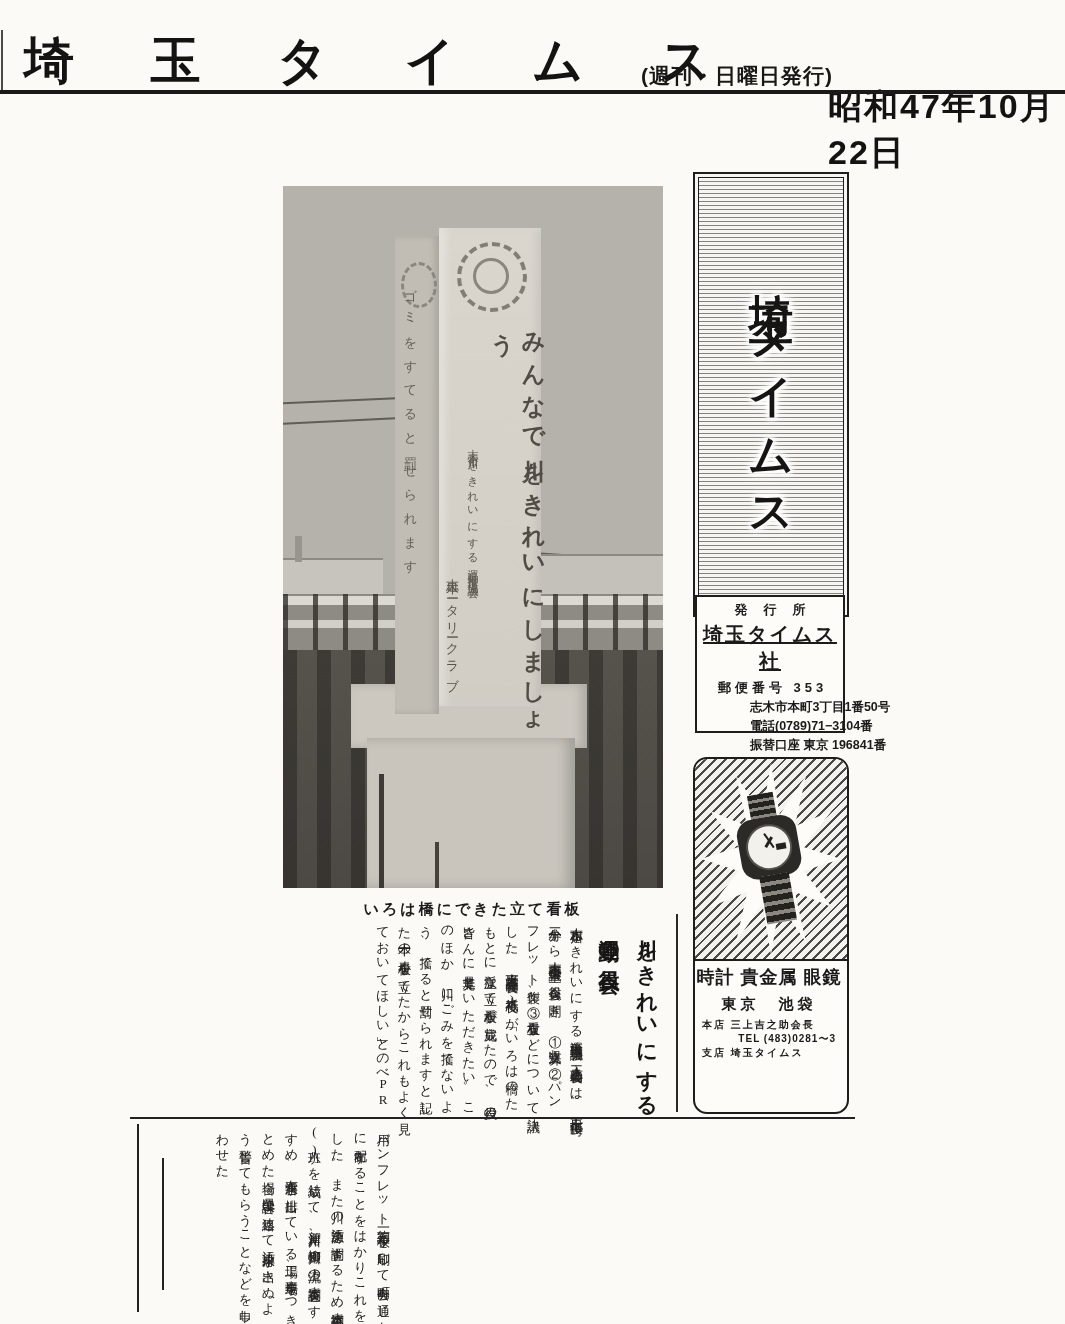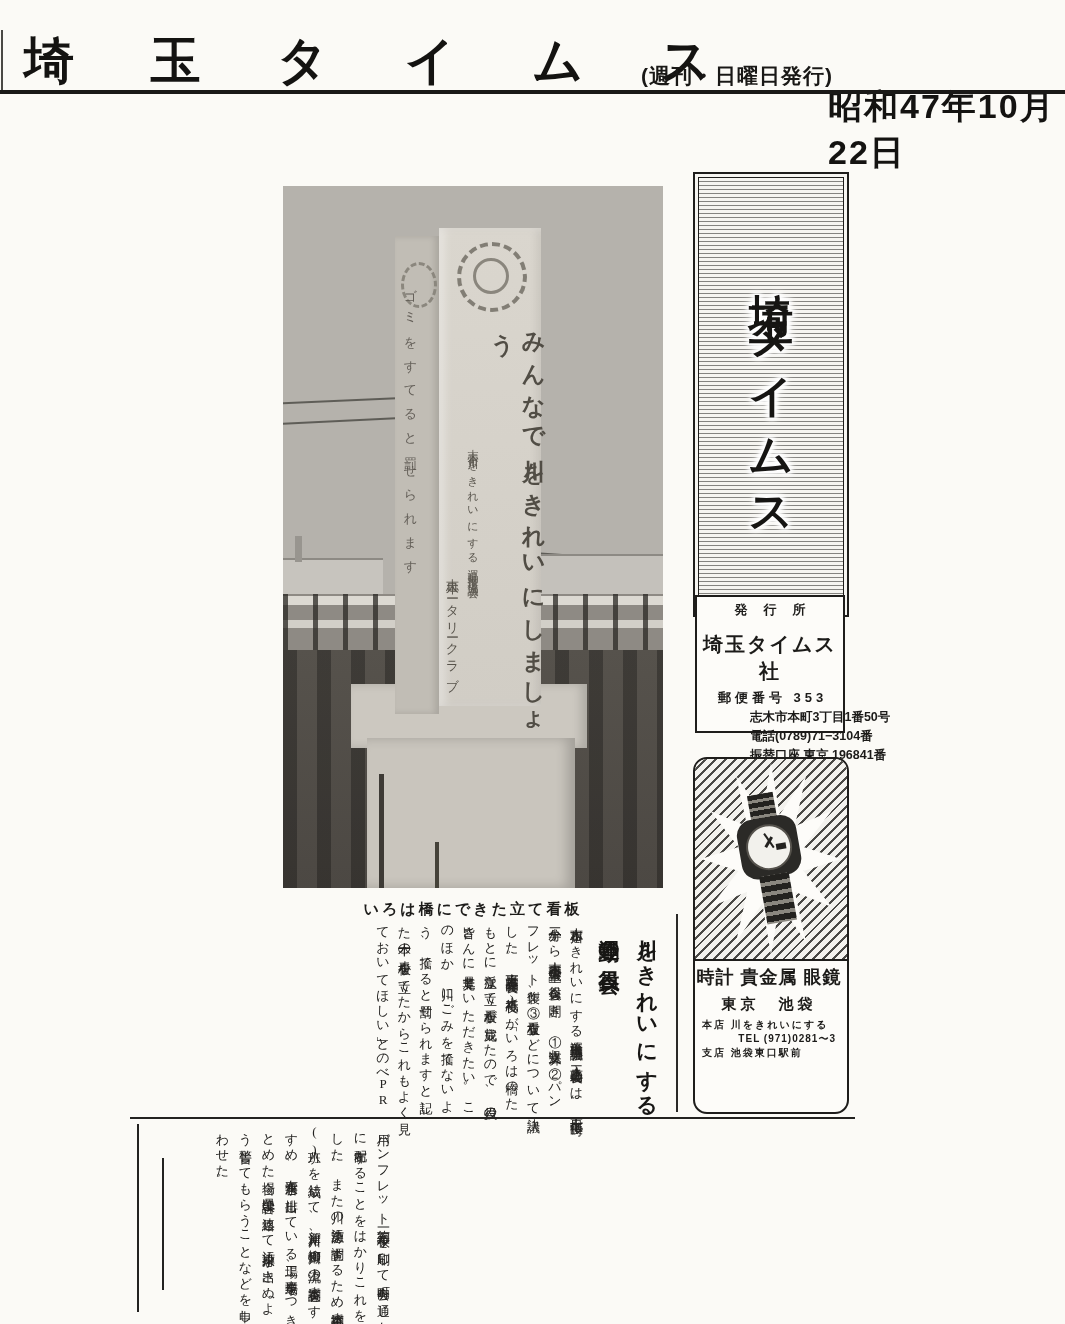--- a/index.html
+++ b/index.html
@@ -115,21 +115,21 @@
     text-shadow:0 0 5px #fff,0 0 9px #fff,2px 2px 4px #fff,-2px -2px 4px #fff,2px -2px 4px #fff,-2px 2px 4px #fff,0 0 14px #fff;
   }
 
   .publisher-box{
     left:695px;top:595px;width:150px;height:138px;
     border:2px solid #1e1d1b;background:#fdfcf9;
     font-family:"Liberation Sans",sans-serif;
     padding:4px 5px;box-sizing:border-box;
   }
   .pub-label{text-align:center;font-size:13px;letter-spacing:16px;padding-left:16px;font-weight:bold;}
-  .pub-name{text-align:center;font-size:20px;font-weight:bold;letter-spacing:2px;margin-top:12px;}
+  .pub-name{text-align:center;font-size:20px;font-weight:bold;letter-spacing:2px;margin-top:2px;text-decoration:underline;}
   .pub-postal{font-size:13px;letter-spacing:4px;margin-top:4px;font-weight:bold;padding-left:16px;}
   .pub-small{font-size:12.5px;letter-spacing:0;margin-top:2px;font-weight:bold;white-space:nowrap;margin-left:48px;}
   .pub-divider{border-top:2px solid #1e1d1b;margin:4px 2px 3px 2px;}
   .pub-price{text-align:center;font-size:14.5px;font-weight:bold;letter-spacing:2px;}
 
   .bihodo-box{
     left:693px;top:757px;width:152px;height:353px;
     border:2px solid #1e1d1b;border-radius:14px;background:#fdfcf9;overflow:hidden;
     font-family:"Liberation Sans",sans-serif;
   }
@@ -241,19 +241,19 @@
           <div class="abs watch-daywin"></div>
         </div>
       </div>
       <div class="abs band-bottom"></div>
     </div>
   </div>
   <div style="position:absolute;left:0;top:202px;width:148px;">
     <div class="bihodo-cats">時計 貴金属 眼鏡</div>
     <div class="bihodo-loc">東京　池袋</div>
     <div class="bihodo-lines">
-      <div class="bh-addr">本店 川をきれいにする</div>
-      <div class="bh-tel">TEL (971)0281〜3</div>
-      <div class="bh-addr">支店 池袋東口駅前</div>
+      <div class="bh-addr">本店 三上吉之助会長</div>
+      <div class="bh-tel">TEL (483)0281〜3</div>
+      <div class="bh-addr">支店 埼玉タイムス</div>
 
     </div>
   </div>
 </div>
 
 </body></html>

